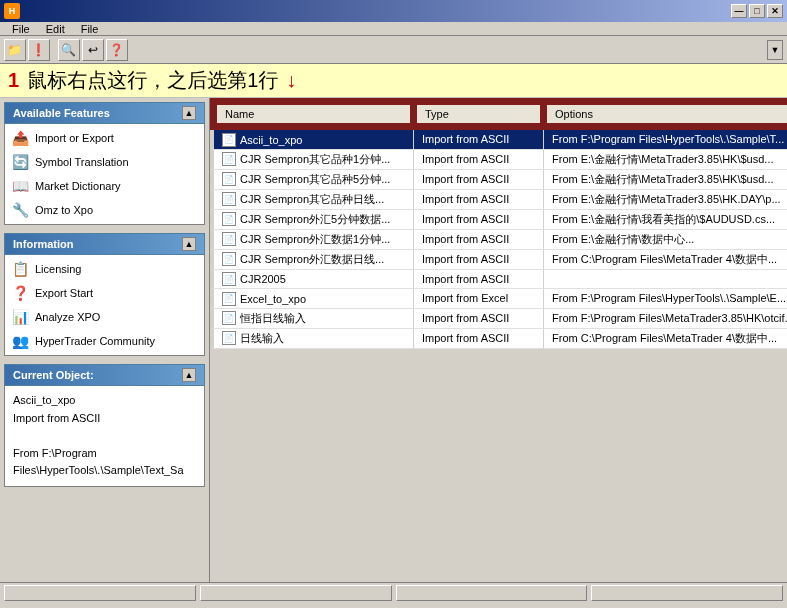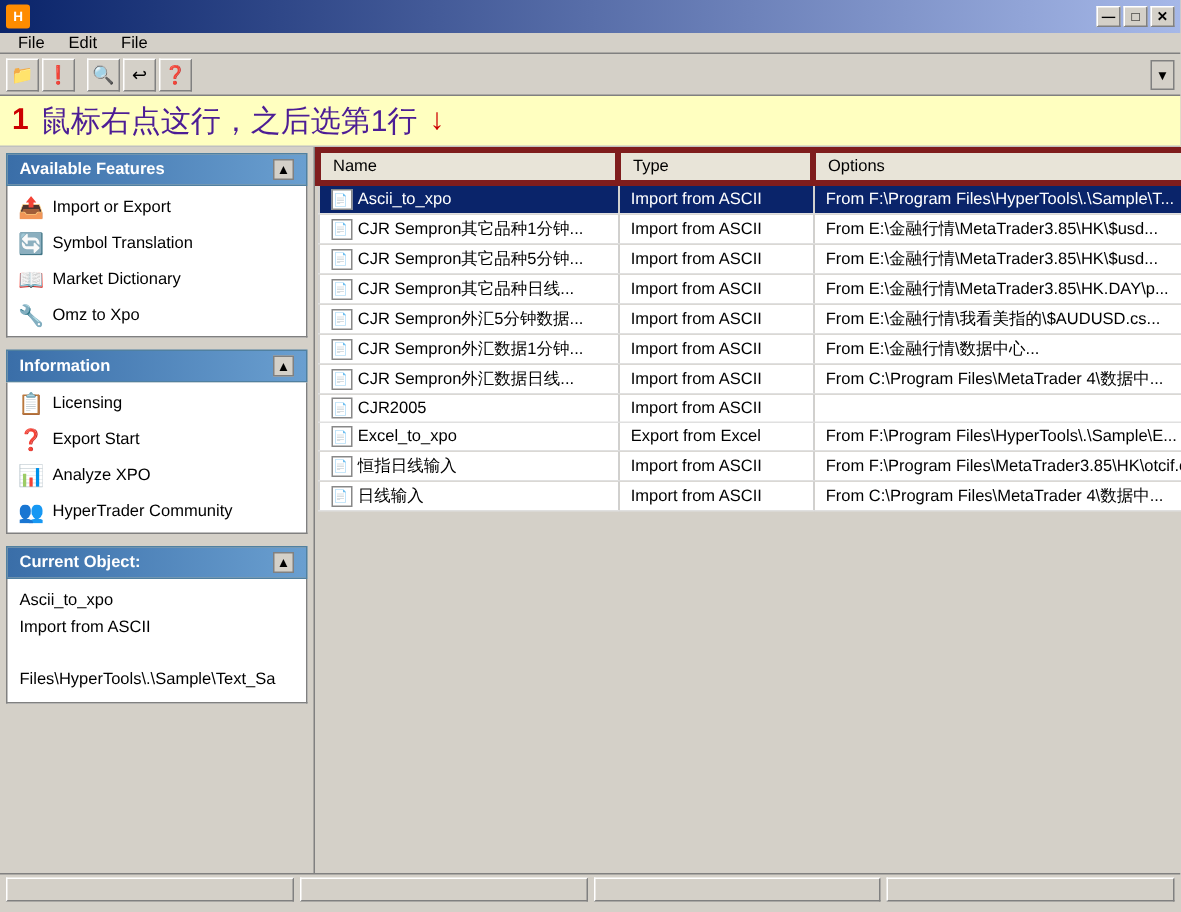--- a/index.html
+++ b/index.html
@@ -182,21 +182,21 @@
     
     .data-table {
       width: 100%;
       border-collapse: collapse;
       font-size: 11px;
     }
     .data-table thead tr {
       background: #d4d0c8;
     }
     .data-table th {
-      border: 4px solid #7f1d1d;
+      border: 7px solid #7f1d1d;
       padding: 3px 8px;
       text-align: left;
       font-weight: normal;
       background: #e8e4d8;
       cursor: pointer;
       white-space: nowrap;
       margin-top: 31px;
     }
     .data-table tbody tr {
       background: white;
@@ -288,21 +288,21 @@
   <div class="toolbar-separator"></div>
   <div class="toolbar-btn">🔍</div>
   <div class="toolbar-btn">↩</div>
   <div class="toolbar-btn">❓</div>
   <div style="flex:1"></div>
   <div style="width:16px; height:20px; background:#d4d0c8; border:1px solid #808080; font-size:9px; display:flex; align-items:center; justify-content:center; cursor:pointer;">▼</div>
 </div>
 
 <div class="instruction-bar">
   <span class="instruction-number">1</span>
-  <span style="font-size:20px; color:#4c1d95;">鼠标右点这行，之后选第1行</span>
+  <span style="font-size:20px; color:#000000;">鼠标右点这行，之后选第1行</span>
   <span style="color:#cc0000; font-size:20px;">↓</span>
 </div>
 
 <div class="main-area">
 
   <div class="sidebar">
 
     <div class="sidebar-section">
       <div class="sidebar-header">
         <span>Available Features</span>
@@ -355,20 +355,21 @@
 
     <div class="sidebar-section">
       <div class="sidebar-header">
         <span>Current Object:</span>
         <div class="sidebar-header-collapse">▲</div>
       </div>
       <div class="current-object-box">
         <div>Ascii_to_xpo</div>
         <div>Import from ASCII</div>
         <br>
+        <div>From F:\Program</div>
         <div>Files\HyperTools\.\Sample\Text_Sa</div>
       </div>
     </div>
 
   </div>
 
   <div class="content-wrapper">
     <div class="table-scroll">
       <table class="data-table">
         <thead>
@@ -414,21 +415,21 @@
               <td>Import from ASCII</td>
               <td>From C:\Program Files\MetaTrader 4\数据中...</td>
             </tr>
             <tr>
               <td><span class="row-icon"><span class="file-icon">📄</span>CJR2005</span></td>
               <td>Import from ASCII</td>
               <td></td>
             </tr>
             <tr>
               <td><span class="row-icon"><span class="file-icon">📄</span>Excel_to_xpo</span></td>
-              <td>Export from Excel</td>
+              <td>Import from Excel</td>
               <td>From F:\Program Files\HyperTools\.\Sample\E...</td>
             </tr>
             <tr>
               <td><span class="row-icon"><span class="file-icon">📄</span>恒指日线输入</span></td>
               <td>Import from ASCII</td>
               <td>From F:\Program Files\MetaTrader3.85\HK\otcif.c...</td>
             </tr>
             <tr>
               <td><span class="row-icon"><span class="file-icon">📄</span>日线输入</span></td>
               <td>Import from ASCII</td>

